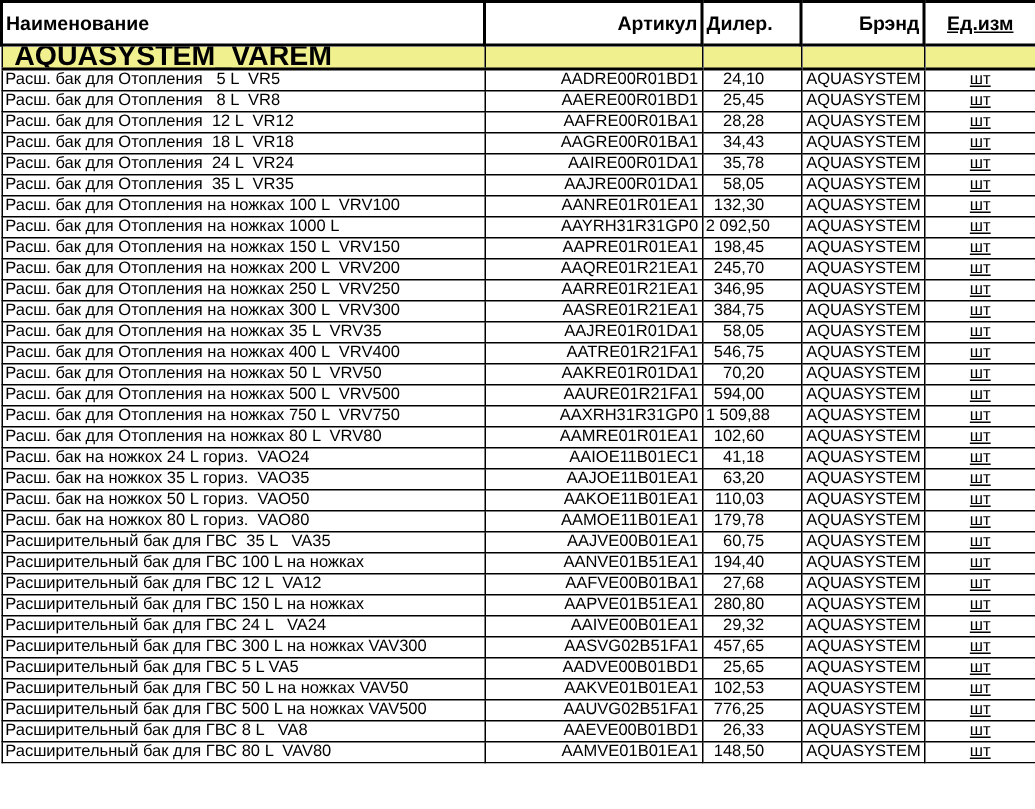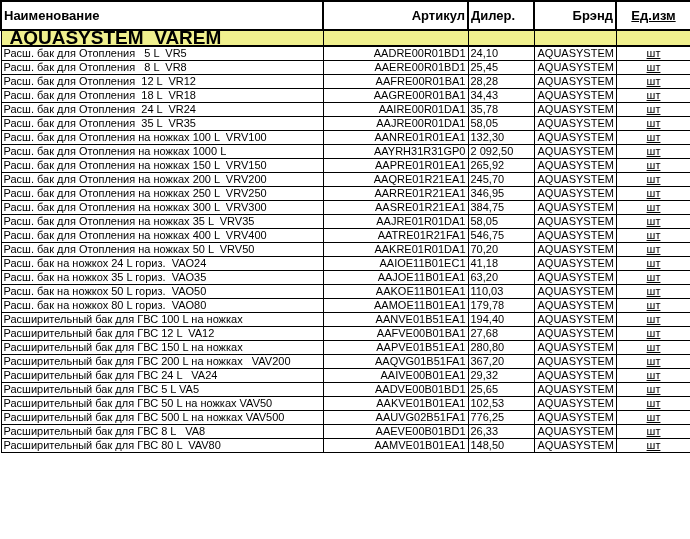--- a/index.html
+++ b/index.html
@@ -41,21 +41,21 @@
     background: var(--group-bg);
     font-weight: bold;
     font-size: 19px;
     height: 14px;
     line-height: 14px;
     border-bottom-width: 2px;
   }
   tr.group-row td.group-name { padding-left: 8px; }
   .col-name    { text-align: left; margin-left: 12px; }
   .col-articul { text-align: right; }
-  .col-dealer  { text-align: left; padding-right: 24px; }
+  .col-dealer  { text-align: right; padding-right: 24px; }
   .col-brand   { text-align: right; padding-left: 3px; }
   .col-unit    { text-align: center; text-decoration: underline; }
 </style>
 </head>
 <body>
 
 <table class="price-table">
   <colgroup>
     <col style="width:322px">
     <col style="width:145px">
@@ -134,21 +134,21 @@
       <tr>
         <td class="col-name">Расш. бак для Отопления на ножках 1000 L</td>
         <td class="col-articul">AAYRH31R31GP0</td>
         <td class="col-dealer">2 092,50</td>
         <td class="col-brand">AQUASYSTEM</td>
         <td class="col-unit">шт</td>
       </tr>
       <tr>
         <td class="col-name">Расш. бак для Отопления на ножках 150 L  VRV150</td>
         <td class="col-articul">AAPRE01R01EA1</td>
-        <td class="col-dealer">265,92</td>
+        <td class="col-dealer">198,45</td>
         <td class="col-brand">AQUASYSTEM</td>
         <td class="col-unit">шт</td>
       </tr>
       <tr>
         <td class="col-name">Расш. бак для Отопления на ножках 200 L  VRV200</td>
         <td class="col-articul">AAQRE01R21EA1</td>
         <td class="col-dealer">245,70</td>
         <td class="col-brand">AQUASYSTEM</td>
         <td class="col-unit">шт</td>
       </tr>
@@ -181,20 +181,41 @@
         <td class="col-unit">шт</td>
       </tr>
       <tr>
         <td class="col-name">Расш. бак для Отопления на ножках 50 L  VRV50</td>
         <td class="col-articul">AAKRE01R01DA1</td>
         <td class="col-dealer">70,20</td>
         <td class="col-brand">AQUASYSTEM</td>
         <td class="col-unit">шт</td>
       </tr>
       <tr>
+        <td class="col-name">Расш. бак для Отопления на ножках 500 L  VRV500</td>
+        <td class="col-articul">AAURE01R21FA1</td>
+        <td class="col-dealer">594,00</td>
+        <td class="col-brand">AQUASYSTEM</td>
+        <td class="col-unit">шт</td>
+      </tr>
+      <tr>
+        <td class="col-name">Расш. бак для Отопления на ножках 750 L  VRV750</td>
+        <td class="col-articul">AAXRH31R31GP0</td>
+        <td class="col-dealer">1 509,88</td>
+        <td class="col-brand">AQUASYSTEM</td>
+        <td class="col-unit">шт</td>
+      </tr>
+      <tr>
+        <td class="col-name">Расш. бак для Отопления на ножках 80 L  VRV80</td>
+        <td class="col-articul">AAMRE01R01EA1</td>
+        <td class="col-dealer">102,60</td>
+        <td class="col-brand">AQUASYSTEM</td>
+        <td class="col-unit">шт</td>
+      </tr>
+      <tr>
         <td class="col-name">Расш. бак на ножкох 24 L гориз.  VAO24</td>
         <td class="col-articul">AAIOE11B01EC1</td>
         <td class="col-dealer">41,18</td>
         <td class="col-brand">AQUASYSTEM</td>
         <td class="col-unit">шт</td>
       </tr>
       <tr>
         <td class="col-name">Расш. бак на ножкох 35 L гориз.  VAO35</td>
         <td class="col-articul">AAJOE11B01EA1</td>
         <td class="col-dealer">63,20</td>
@@ -209,20 +230,27 @@
         <td class="col-unit">шт</td>
       </tr>
       <tr>
         <td class="col-name">Расш. бак на ножкох 80 L гориз.  VAO80</td>
         <td class="col-articul">AAMOE11B01EA1</td>
         <td class="col-dealer">179,78</td>
         <td class="col-brand">AQUASYSTEM</td>
         <td class="col-unit">шт</td>
       </tr>
       <tr>
+        <td class="col-name">Расширительный бак для ГВС  35 L   VA35</td>
+        <td class="col-articul">AAJVE00B01EA1</td>
+        <td class="col-dealer">60,75</td>
+        <td class="col-brand">AQUASYSTEM</td>
+        <td class="col-unit">шт</td>
+      </tr>
+      <tr>
         <td class="col-name">Расширительный бак для ГВС 100 L на ножках</td>
         <td class="col-articul">AANVE01B51EA1</td>
         <td class="col-dealer">194,40</td>
         <td class="col-brand">AQUASYSTEM</td>
         <td class="col-unit">шт</td>
       </tr>
       <tr>
         <td class="col-name">Расширительный бак для ГВС 12 L  VA12</td>
         <td class="col-articul">AAFVE00B01BA1</td>
         <td class="col-dealer">27,68</td>
@@ -230,30 +258,30 @@
         <td class="col-unit">шт</td>
       </tr>
       <tr>
         <td class="col-name">Расширительный бак для ГВС 150 L на ножках</td>
         <td class="col-articul">AAPVE01B51EA1</td>
         <td class="col-dealer">280,80</td>
         <td class="col-brand">AQUASYSTEM</td>
         <td class="col-unit">шт</td>
       </tr>
       <tr>
-        <td class="col-name">Расширительный бак для ГВС 200 L на ножках   VAV200</td>
-        <td class="col-articul">AAQVG01B51FA1</td>
-        <td class="col-dealer">367,20</td>
-        <td class="col-brand">AQUASYSTEM</td>
-        <td class="col-unit">шт</td>
-      </tr>
-      <tr>
         <td class="col-name">Расширительный бак для ГВС 24 L   VA24</td>
         <td class="col-articul">AAIVE00B01EA1</td>
         <td class="col-dealer">29,32</td>
+        <td class="col-brand">AQUASYSTEM</td>
+        <td class="col-unit">шт</td>
+      </tr>
+      <tr>
+        <td class="col-name">Расширительный бак для ГВС 300 L на ножках VAV300</td>
+        <td class="col-articul">AASVG02B51FA1</td>
+        <td class="col-dealer">457,65</td>
         <td class="col-brand">AQUASYSTEM</td>
         <td class="col-unit">шт</td>
       </tr>
       <tr>
         <td class="col-name">Расширительный бак для ГВС 5 L VA5</td>
         <td class="col-articul">AADVE00B01BD1</td>
         <td class="col-dealer">25,65</td>
         <td class="col-brand">AQUASYSTEM</td>
         <td class="col-unit">шт</td>
       </tr>

